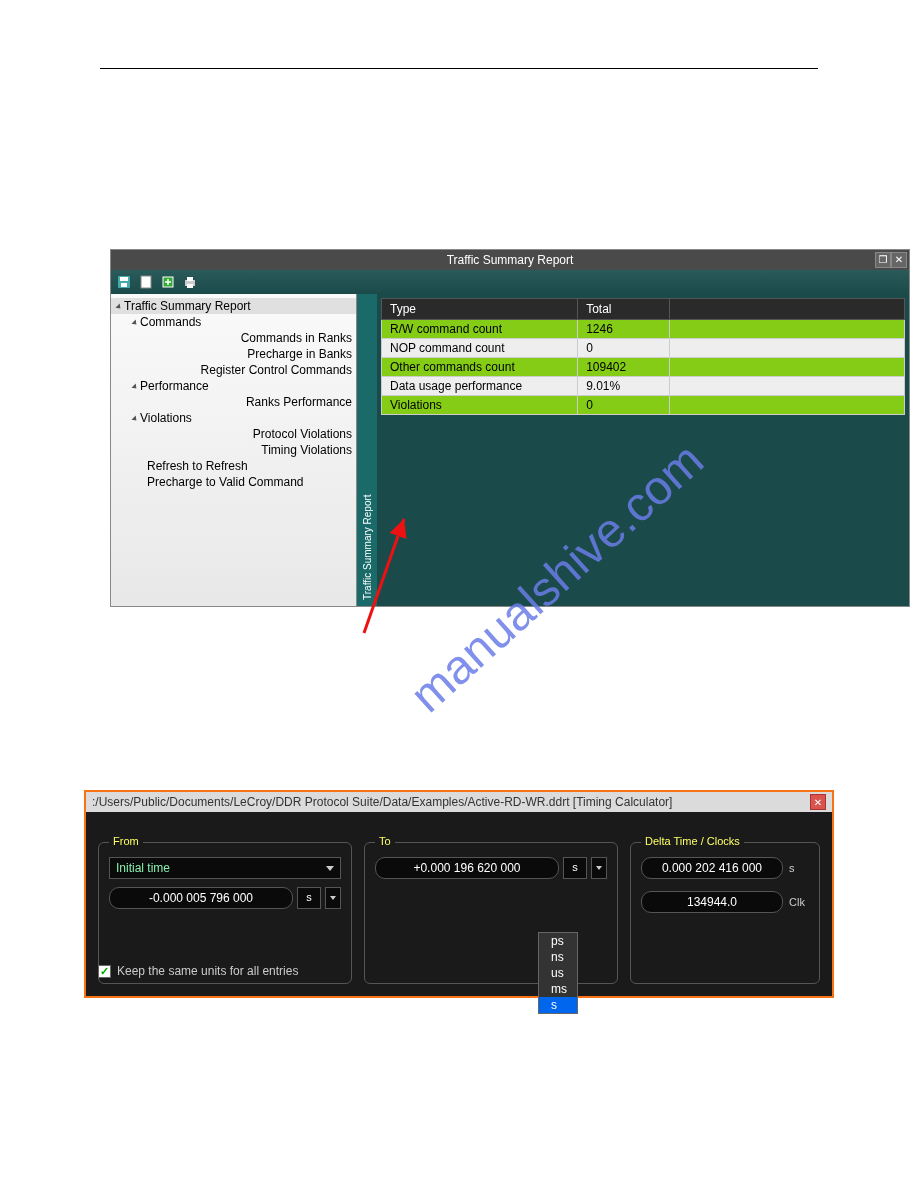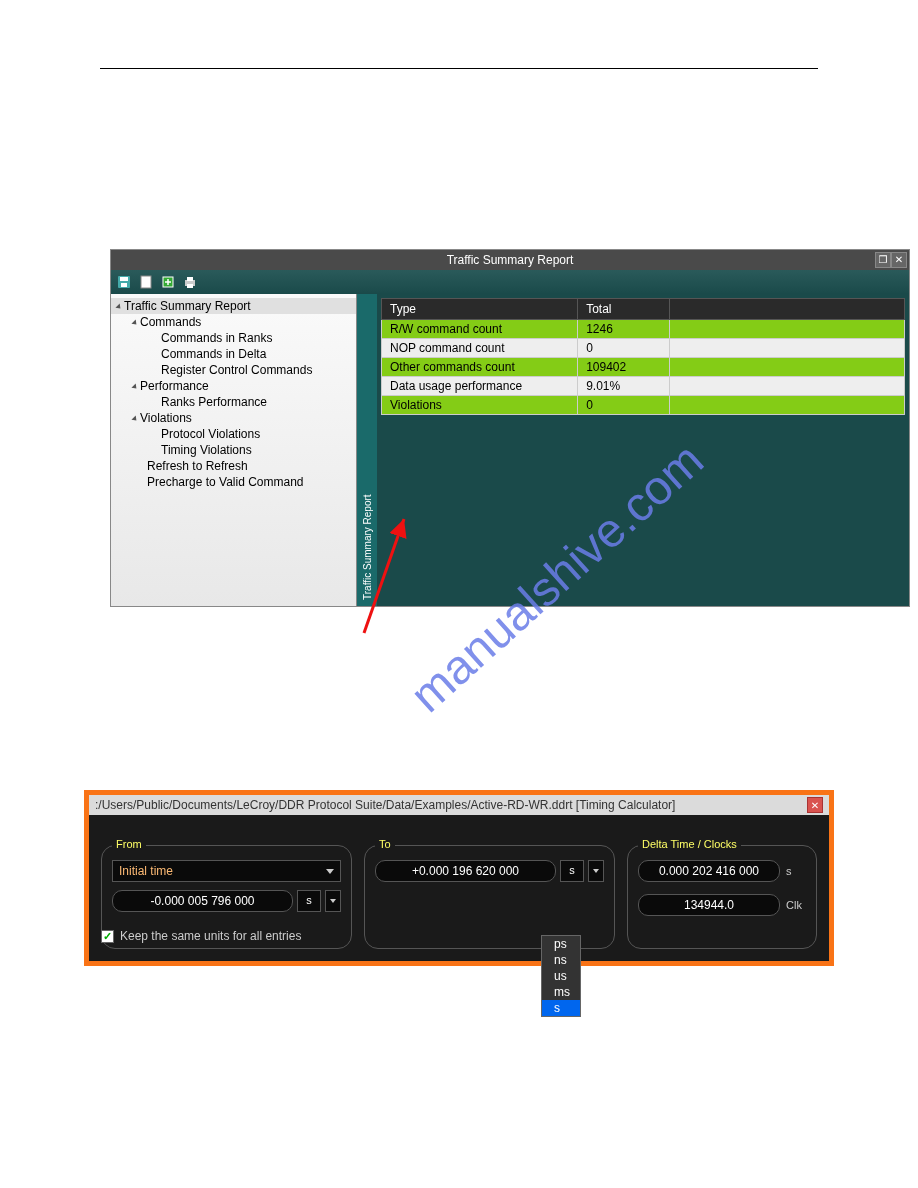--- a/index.html
+++ b/index.html
@@ -19,21 +19,21 @@
   .tb-icon { width: 18px; height: 18px; display: flex; align-items: center; justify-content: center; color: #fff; }
   
   .p1-body { display: flex; height: calc(100% - 44px); }
   
   
   .tree-panel { width: 246px; background: linear-gradient(#fafafa,#e8e8e8); overflow: hidden; font-size: 12px; color: #000; padding: 4px 0; border-right: 1px solid #888; }
   .tree-item { padding: 1px 4px; white-space: nowrap; }
   .tree-item.selected { background: #e0e0e0; }
   .tree-caret { display: inline-block; width: 0; height: 0; border-left: 4px solid #555; border-top: 3px solid transparent; border-bottom: 3px solid transparent; margin-right: 3px; vertical-align: middle; transform: rotate(45deg); }
   .indent-1 { padding-left: 22px; }
-  .indent-2 { padding-left: 50px; }
+  .indent-2 { padding-left: 50px; text-align: right; }
   
   
   .vtab { width: 20px; background: #1a6a6a; color: #fff; font-size: 10px; writing-mode: vertical-rl; transform: rotate(180deg); text-align: center; padding: 6px 0; display: flex; align-items: center; justify-content: flex-start; }
   
   
   .report-content { flex: 1; background: #1a4a4a; padding: 4px; }
   .report-toolbar { display: flex; gap: 4px; margin-bottom: 6px; }
   .goto-btn { background: linear-gradient(#555,#333); border: 1px solid #666; color: #bbb; font-size: 12px; padding: 2px 12px; border-radius: 3px; display: flex; align-items: center; gap: 4px; }
   .goto-btn .reload { width: 14px; height: 14px; border: 2px solid #888; border-radius: 50%; border-top-color: transparent; }
   .spin-input { background: #fff; border: 1px solid #444; font-size: 12px; padding: 2px 4px; width: 130px; display: flex; justify-content: space-between; align-items: center; }
@@ -47,31 +47,31 @@
   .report-table td:nth-child(2) { width: 70px; }
   .report-table tr:nth-child(even) td { background: #eee; }
   
   
   .red-arrow { position: absolute; top: 515px; left: 354px; width: 60px; height: 120px; pointer-events: none; }
   
   
   .watermark { position: absolute; top: 550px; left: 370px; transform: rotate(-42deg); transform-origin: center; font-size: 48px; color: #6a7de8; font-family: Arial; pointer-events: none; white-space: nowrap; opacity: 0.85; }
   
   
-  .panel2 { position: absolute; top: 790px; left: 84px; width: 750px; height: 176px; background: #ececec; border: 5px solid #f97316; font-size: 12px; }
+  .panel2 { position: absolute; top: 790px; left: 84px; width: 750px; height: 208px; background: #ececec; border: 2px solid #f97316; font-size: 12px; }
   .p2-titlebar { height: 20px; background: #dbdbdb; color: #333; padding: 2px 6px; display: flex; justify-content: space-between; align-items: center; }
   .p2-close { width: 16px; height: 16px; background: #d9534f; border: 1px solid #a33; color: #fff; font-size: 10px; display: flex; align-items: center; justify-content: center; }
   
   .p2-body { background: #1a1a1a; height: calc(100% - 20px); padding: 30px 12px 12px; display: flex; gap: 12px; position: relative; }
   
-  .fieldset { border: 1px solid #555; border-radius: 14px; padding: 14px 10px 10px; position: relative; flex: 1; }
+  .fieldset { border: 1px solid #555; border-radius: 6px; padding: 14px 10px 10px; position: relative; flex: 1; }
   .fieldset.delta { flex: 0 0 190px; }
   .fieldset .legend { position: absolute; top: -8px; left: 10px; background: #1a1a1a; color: #ffff66; font-size: 11px; padding: 0 4px; }
   
-  .dark-select { width: 100%; background: #0a0a0a; color: #fdba74; border: 1px solid #555; padding: 3px 6px; font-size: 12px; display: flex; justify-content: space-between; align-items: center; margin-bottom: 8px; }
+  .dark-select { width: 100%; background: #0a0a0a; color: #86efac; border: 1px solid #555; padding: 3px 6px; font-size: 12px; display: flex; justify-content: space-between; align-items: center; margin-bottom: 8px; }
   .dark-select .ddarrow { width: 0; height: 0; border-left: 4px solid transparent; border-right: 4px solid transparent; border-top: 5px solid #ccc; }
   
   .value-row { display: flex; gap: 4px; }
   .dark-input { flex: 1; background: #0a0a0a; color: #fff; border: 1px solid #555; padding: 3px 6px; font-size: 12px; text-align: center; border-radius: 10px; }
   .unit-sel { width: 24px; background: #0a0a0a; color: #fff; border: 1px solid #555; font-size: 11px; text-align: center; padding: 3px 0; }
   .unit-dd { width: 16px; background: #0a0a0a; border: 1px solid #555; display: flex; align-items: center; justify-content: center; }
   .unit-dd .ddarrow { width: 0; height: 0; border-left: 3px solid transparent; border-right: 3px solid transparent; border-top: 4px solid #ccc; }
   
   .delta-row { display: flex; gap: 6px; align-items: center; margin-bottom: 12px; }
   .delta-input { flex: 1; background: #0a0a0a; color: #fff; border: 1px solid #555; padding: 3px 6px; font-size: 12px; text-align: center; border-radius: 10px; }
@@ -123,21 +123,21 @@
           <rect x="5" y="3" width="6" height="4" fill="#fff"></rect>
           <rect x="5" y="10" width="6" height="4" fill="#fff"></rect>
         </svg>
     </div>
   </div>
   <div class="p1-body">
     <div class="tree-panel">
       <div class="tree-item selected" style="padding-left:6px;"><span class="tree-caret"></span><span>Traffic Summary Report</span></div>
       <div class="tree-item indent-1"><span class="tree-caret"></span><span>Commands</span></div>
       <div class="tree-item indent-2"><span>Commands in Ranks</span></div>
-      <div class="tree-item indent-2"><span>Commands in Delta</span></div>
+      <div class="tree-item indent-2"><span>Precharge in Banks</span></div>
       <div class="tree-item indent-2"><span>Register Control Commands</span></div>
       <div class="tree-item indent-1"><span class="tree-caret"></span><span>Performance</span></div>
       <div class="tree-item indent-2"><span>Ranks Performance</span></div>
       <div class="tree-item indent-1"><span class="tree-caret"></span><span>Violations</span></div>
       <div class="tree-item indent-2"><span>Protocol Violations</span></div>
       <div class="tree-item indent-2"><span>Timing Violations</span></div>
       <div class="tree-item indent-1" style="padding-left:36px;"><span>Refresh to Refresh</span></div>
       <div class="tree-item indent-1" style="padding-left:36px;"><span>Precharge to Valid Command</span></div>
     </div>
     <div class="vtab">

